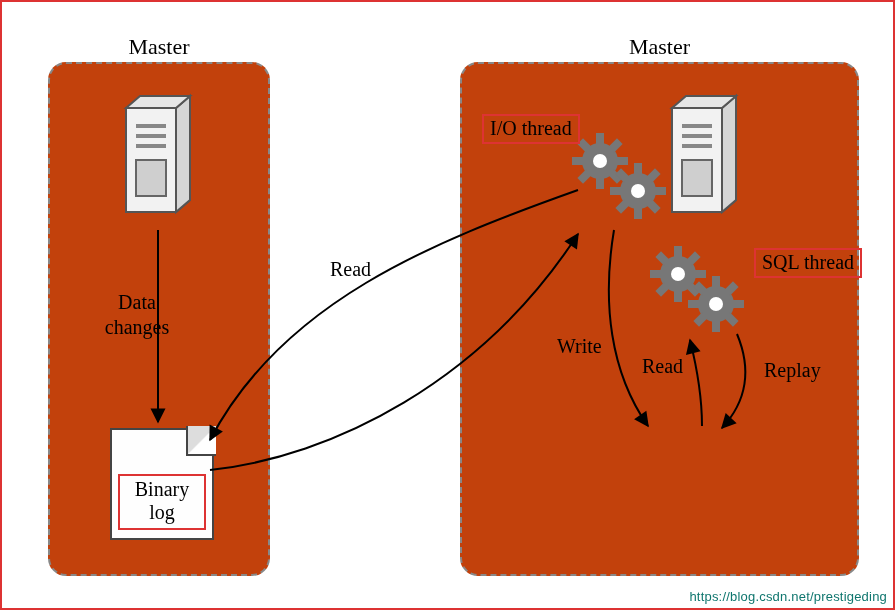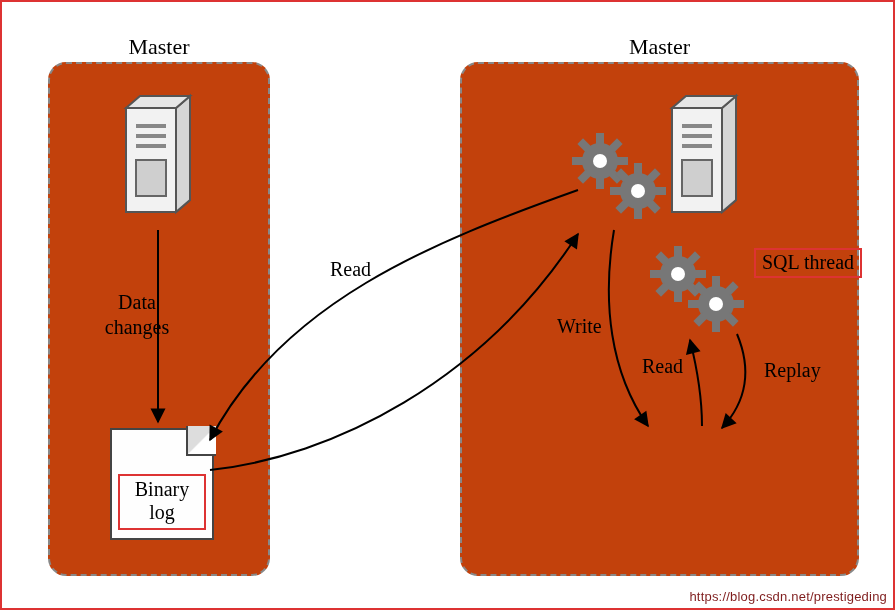--- a/index.html
+++ b/index.html
@@ -9,21 +9,21 @@
   .server{position:absolute;}
   .gear-group{position:absolute;}
   .doc{position:absolute;width:104px;height:112px;}
   .doc-body{position:absolute;inset:0;background:#fefefe;border:2px solid #444;}
   .doc-fold{position:absolute;top:-2px;right:-2px;width:28px;height:28px;background:linear-gradient(135deg,#ddd 0 48%,#fff 52% 100%);border-left:2px solid #444;border-bottom:2px solid #444;}
   .doc-clip{position:absolute;top:-2px;right:-2px;width:28px;height:28px;background:#fff;}
   .doc-label{position:absolute;left:8px;right:8px;bottom:10px;border:2.5px solid #d33;padding:2px 4px 4px 4px;text-align:center;line-height:1.15;font-size:20px;}
   .boxed{border:2.5px solid #d33;padding:0 6px 2px 6px;display:inline-block;line-height:1.2;font-size:20px;}
   .plain-label{position:absolute;font-size:20px;line-height:1.25;}
   svg.overlay{position:absolute;inset:0;width:895px;height:610px;pointer-events:none;}
-  .watermark{position:absolute;right:6px;bottom:4px;font-family:Arial,Helvetica,sans-serif;font-size:13px;color:#7f1d1d;letter-spacing:.2px;}
+  .watermark{position:absolute;right:6px;bottom:4px;font-family:Arial,Helvetica,sans-serif;font-size:13px;color:#0f766e;letter-spacing:.2px;}
 </style>
 </head>
 <body>
 
 <div class="frame">
 
   <div class="panel" style="left:46px;top:60px;width:218px;height:510px;">
     <div class="panel-title">Master</div>
   </div>
 
@@ -84,37 +84,40 @@
     </svg>
   </div>
 
   <div class="gear-group" style="left:638px;top:238px;">
     <svg width="110" height="100" viewBox="0 0 110 100">
       <use href="#gear" x="38" y="34"></use>
       <use href="#gear" x="76" y="64"></use>
     </svg>
   </div>
 
+  <div class="plain-label" style="left:480px;top:112px;">
+    <span class="boxed">I/O thread</span>
+  </div>
 
   <div class="plain-label" style="left:752px;top:246px;border-radius:9px;">
     <span class="boxed">SQL thread</span>
   </div>
 
   <div class="doc" style="left:108px;top:426px;">
     <div class="doc-clip"></div>
     <div class="doc-body"></div>
     <div class="doc-fold"></div>
     <div class="doc-label">Binary log</div>
   </div>
 
 
   <div class="plain-label" style="left:90px;top:288px;white-space:pre;text-align:center;width:90px;">Data
 changes</div>
   <div class="plain-label" style="left:328px;top:255px;">Read</div>
-  <div class="plain-label" style="left:555px;top:312px;">Write</div>
+  <div class="plain-label" style="left:555px;top:332px;">Write</div>
   <div class="plain-label" style="left:640px;top:352px;">Read</div>
   <div class="plain-label" style="left:762px;top:356px;text-align:right;">Replay</div>
 
   <svg class="overlay" viewBox="0 0 895 610">
     <defs>
       <marker id="arr" viewBox="0 0 12 12" refX="10" refY="6" markerWidth="9" markerHeight="9" orient="auto-start-reverse">
         <path d="M1 1 L11 6 L1 11 Z" fill="#000"></path>
       </marker>
     </defs>
     <g stroke="#000" stroke-width="2" fill="none">

